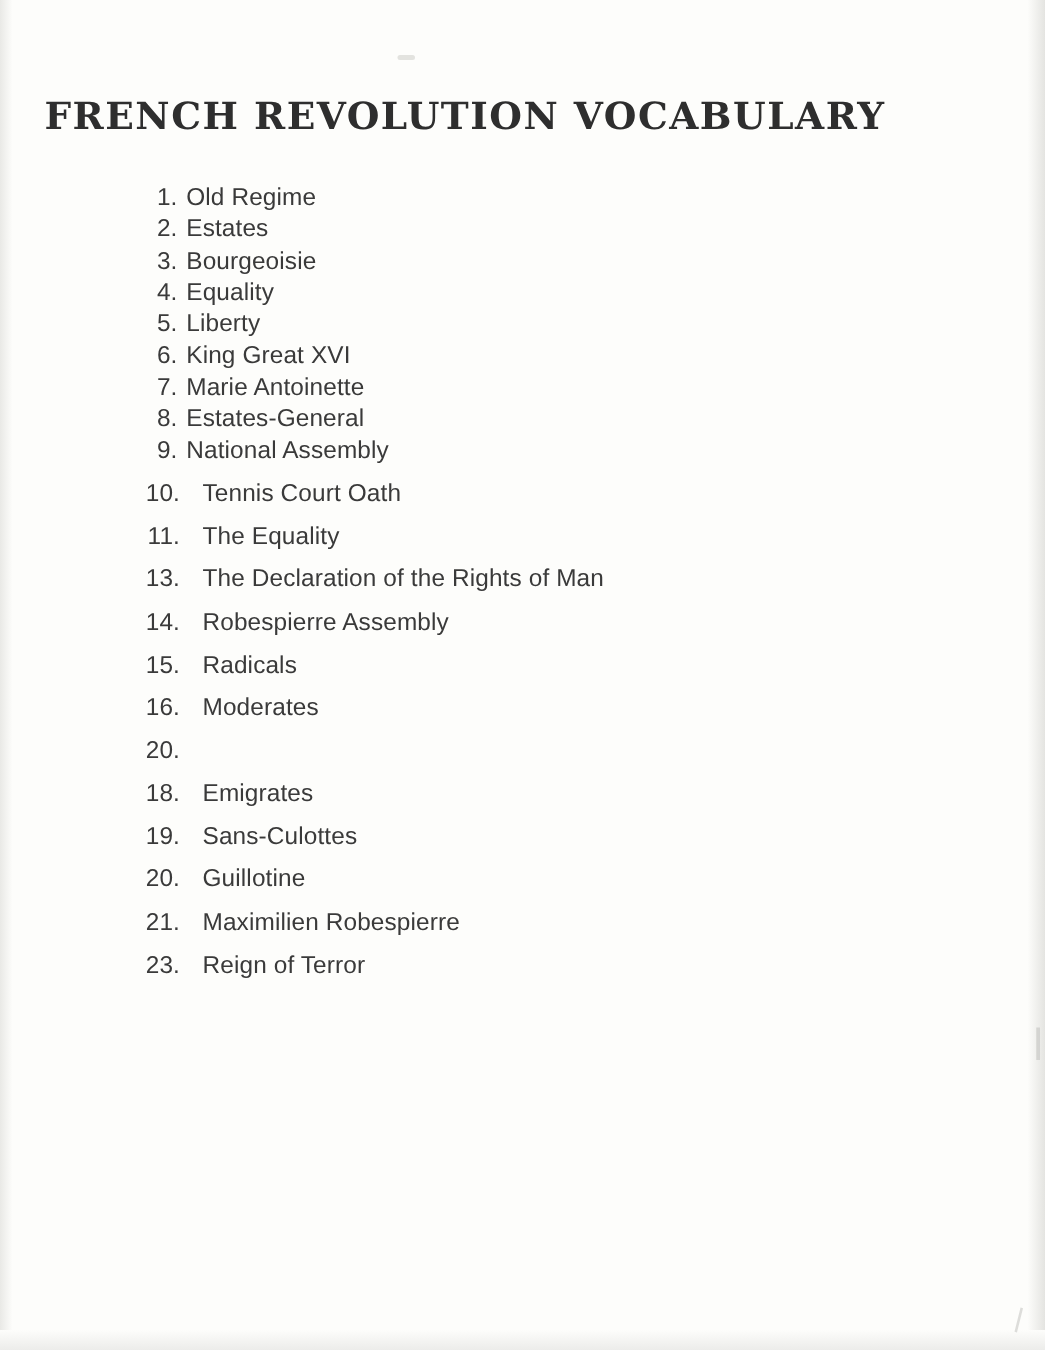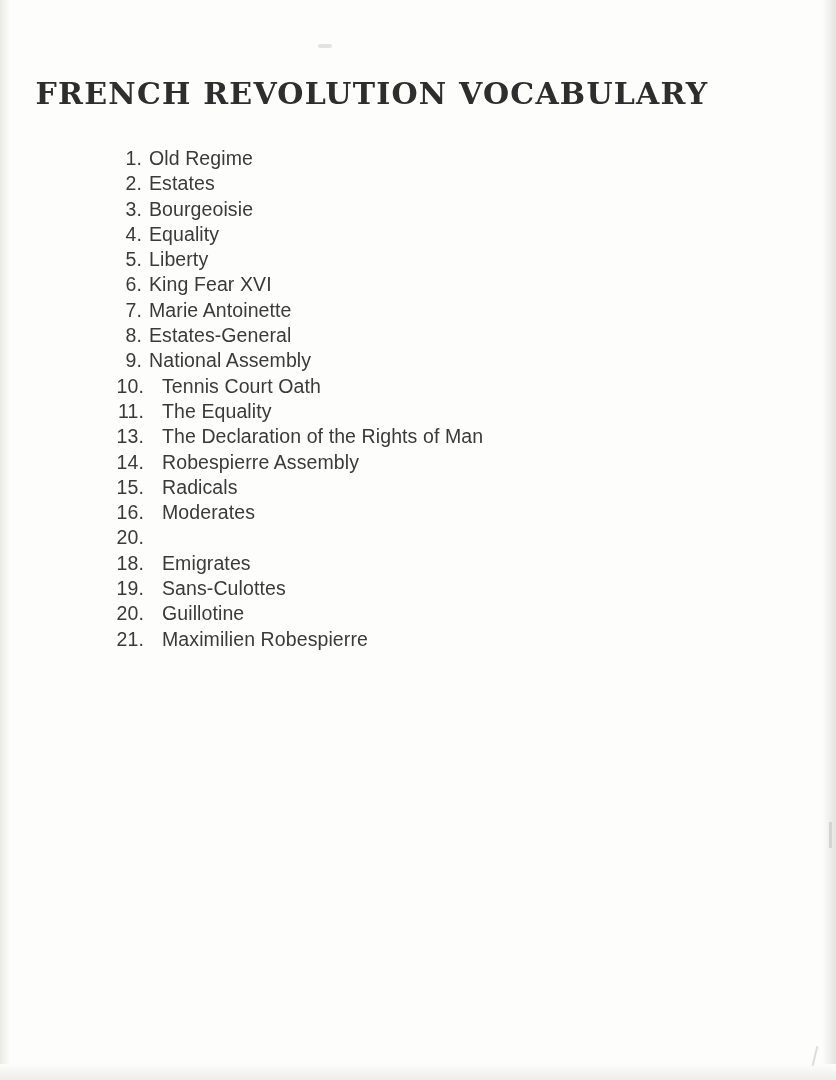--- a/index.html
+++ b/index.html
@@ -116,20 +116,21 @@
     width: 46px;
     text-align: right;
     padding-right: 7px;
     flex: 0 0 auto;
     white-space: nowrap;
   }
   
   .vocab-item.wide .vocab-num {
     width: 48px;
     padding-right: 18px;
+    margin-top: 9px;
   }
 
   .vocab-text {
     flex: 1 1 auto;
   }
 </style>
 </head>
 <body>
 
 <div class="page">
@@ -160,21 +161,21 @@
     <li class="vocab-item">
       <span class="vocab-num">4.</span>
       <span class="vocab-text">Equality</span>
     </li>
     <li class="vocab-item">
       <span class="vocab-num">5.</span>
       <span class="vocab-text">Liberty</span>
     </li>
     <li class="vocab-item">
       <span class="vocab-num">6.</span>
-      <span class="vocab-text">King Fear XVI</span>
+      <span class="vocab-text">King Great XVI</span>
     </li>
     <li class="vocab-item">
       <span class="vocab-num">7.</span>
       <span class="vocab-text">Marie Antoinette</span>
     </li>
     <li class="vocab-item">
       <span class="vocab-num">8.</span>
       <span class="vocab-text">Estates-General</span>
     </li>
     <li class="vocab-item">
@@ -217,15 +218,19 @@
       <span class="vocab-text">Sans-Culottes</span>
     </li>
     <li class="vocab-item wide">
       <span class="vocab-num">20.</span>
       <span class="vocab-text">Guillotine</span>
     </li>
     <li class="vocab-item wide">
       <span class="vocab-num">21.</span>
       <span class="vocab-text">Maximilien Robespierre</span>
     </li>
+    <li class="vocab-item wide">
+      <span class="vocab-num">23.</span>
+      <span class="vocab-text">Reign of Terror</span>
+    </li>
 
   </ol>
 </div>
 
 </body></html>

